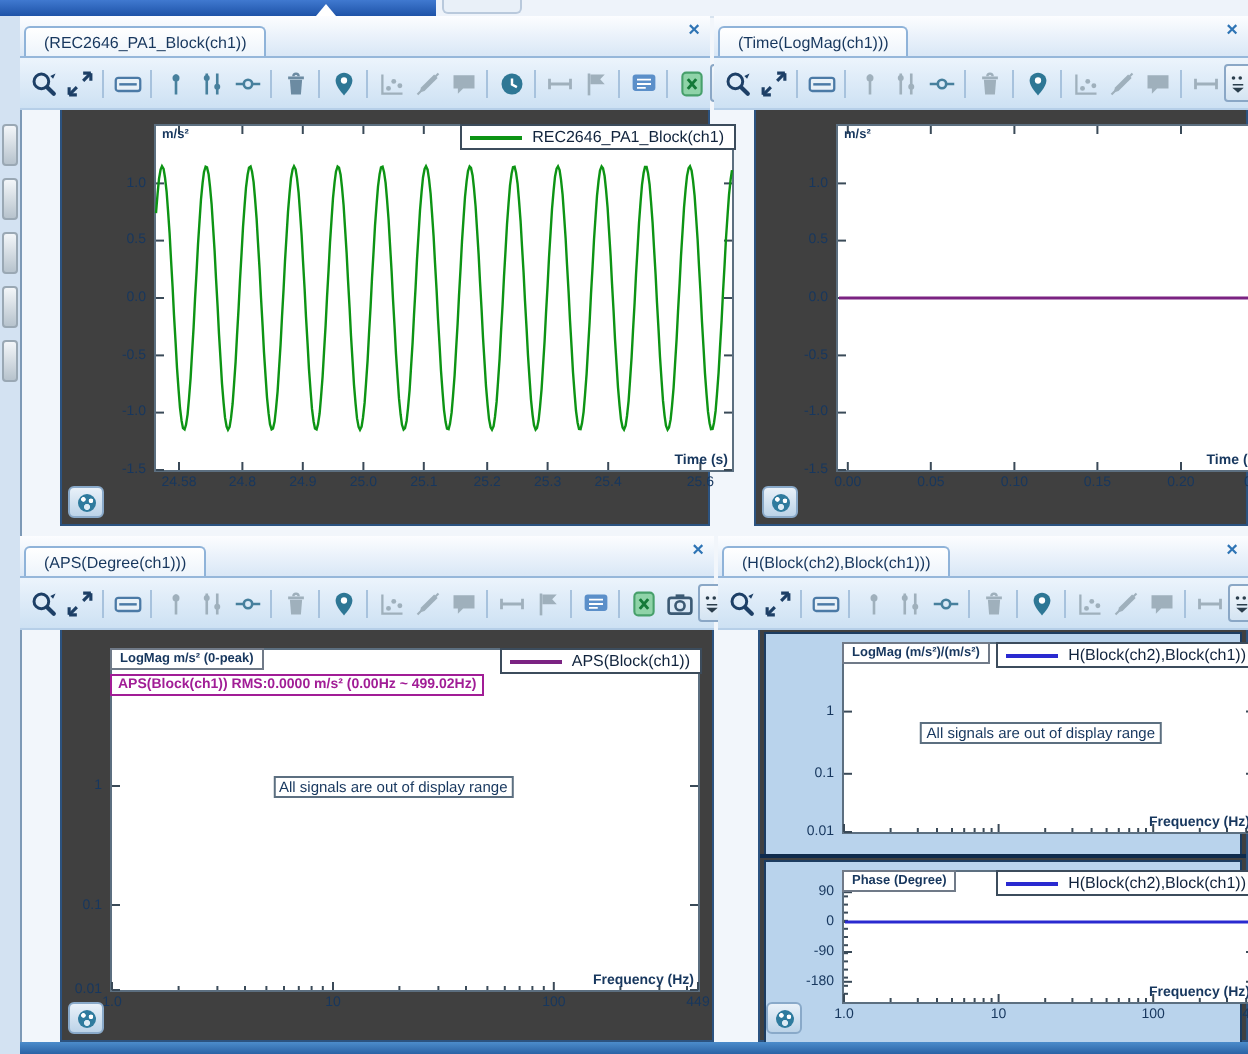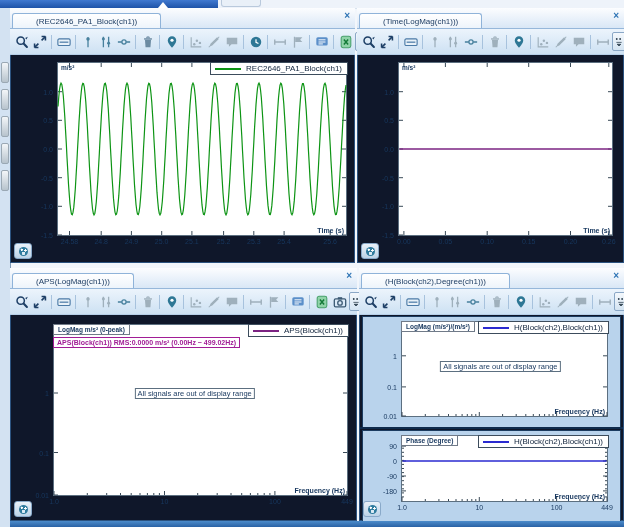--- a/index.html
+++ b/index.html
@@ -10,29 +10,29 @@
   .ts-dark{position:absolute;left:0;top:0;width:218px;height:8px;background:linear-gradient(#4079d0,#1e53a8);}
   .ts-tri{position:absolute;left:158px;top:2px;width:0;height:0;border-left:5px solid transparent;border-right:5px solid transparent;border-bottom:6px solid #fff;}
   .ts-ghost{position:absolute;left:221px;top:0;width:38px;height:6px;border:1px solid #b9c9dc;border-top:none;border-radius:0 0 3px 3px;background:#e9f0f8;}
   
   .leftstrip{position:absolute;left:0;top:8px;width:10px;height:519px;background:#d3e2f2;border-right:1px solid #7d99b6;}
   .stub{position:absolute;left:1px;width:8px;height:21px;border-radius:2px;background:linear-gradient(#f3f6f9,#b7c3cd);border:1px solid #9aa8b4;box-sizing:border-box;}
   .bottomstrip{position:absolute;left:10px;top:521px;width:614px;height:6px;background:linear-gradient(#4c8ccb,#2a62a5);}
   
   .panel{position:absolute;display:flex;flex-direction:column;}
   .tabbar{height:20px;flex:none;background:linear-gradient(#fcfdff,#d9e7f6);border-bottom:1px solid #96b7da;position:relative;}
-  .tab{position:absolute;left:2px;bottom:0;padding:3px 23px 2px;background:linear-gradient(#ffffff,#edf4fb);
+  .tab{position:absolute;left:2px;bottom:0;padding:3px 9px 2px;background:linear-gradient(#ffffff,#edf4fb);
        border:1px solid #8fb3d9;border-bottom:none;border-radius:3px 3px 0 0;font-size:8px;color:#17375e;white-space:nowrap;}
   .close{position:absolute;right:5px;top:3px;font-size:10px;line-height:10px;color:#2e74b5;font-weight:bold;}
   .toolbar{height:25px;flex:none;background:linear-gradient(#ecf4fc,#cde1f3);border-bottom:1px solid #b6cfe8;
            display:flex;align-items:center;padding:0 3px;gap:1px;}
   .tbtn{width:17px;height:17px;flex:none;display:flex;align-items:center;justify-content:center;border-radius:2px;}
   .tsep{width:1px;height:14px;background:#a7c2dd;margin:0 2px;flex:none;}
   .ovf{margin-left:auto;width:14px;height:19px;border:1px solid #8aa7c6;background:linear-gradient(#f4f8fc,#d4e4f2);box-sizing:border-box;}
-  .region{flex:1;position:relative;background:#0f172a;border:1px solid #2c5380;border-top:none;}
+  .region{flex:1;position:relative;background:#404040;border:1px solid #2c5380;border-top:none;margin-left:20px;}
   .subframe{position:absolute;left:2px;right:2px;background:#b9d3ec;border:1px solid #1c3c60;}
   .divider{position:absolute;left:0;right:0;top:112px;height:2px;background:#0f2b4c;}
   
   .chart{position:absolute;background:#fff;border:1px solid #5c6f80;}
   .xt{position:absolute;top:calc(100% + 3px);transform:translateX(-50%);font-size:7px;color:#17375e;white-space:nowrap;}
   .yt{position:absolute;left:-5px;transform:translate(-100%,-50%);font-size:7px;color:#17375e;white-space:nowrap;}
   .legend{position:absolute;top:-1px;right:-2px;background:#fff;border:1px solid #3c4c5c;padding:1px 5px 1px 4px;
           font-size:8px;color:#10233c;display:flex;align-items:center;gap:5px;white-space:nowrap;}
   .lsw{display:inline-block;width:26px;height:2px;}
   .unitplain{position:absolute;left:3px;top:1px;font-size:6.5px;font-weight:bold;color:#17375e;white-space:nowrap;}
@@ -394,21 +394,21 @@
           <div class="yt" style="top: 172px;">-1.5</div>
         </div>
       <div class="palette">
           <span class="pal"></span>
         </div>
     </div>
   </section>
 
   <section class="panel" style="left:10px;top:268px;width:347px;height:253px">
     <div class="tabbar">
-      <div class="tab"><span>(APS(LogMag(ch1)))</span></div>
+      <div class="tab"><span>(APS(Degree(ch1)))</span></div>
       <div class="close">×</div>
     </div>
     <div class="toolbar">
         <span class="tbtn">
           <svg viewBox="0 0 16 16" width="14" height="14">
             <circle cx="6.5" cy="6.5" r="4.2" fill="none" stroke="#1d3f66" stroke-width="1.7"></circle>
             <path d="M9.8 9.8 L13.6 13.6" stroke="#1d3f66" stroke-width="2.4" stroke-linecap="round"></path>
             <path d="M11.6 3.4 l3-1.4 -1.4 3 z" fill="#1d3f66"></path>
           </svg>
         </span>
@@ -515,21 +515,21 @@
         </span>
         <span class="tbtn ovf">
           <svg viewBox="0 0 16 16" width="14" height="14">
             <circle cx="5" cy="4" r="1.2" fill="#2b3e4c"></circle>
             <circle cx="9.5" cy="4" r="1.2" fill="#2b3e4c"></circle>
             <path d="M4.5 8.5 h7 M5.5 11 L8 13.2 L10.5 11 z" stroke="#2b3e4c" fill="#2b3e4c"></path>
           </svg>
         </span>
       </div>
     <div class="region">
-      <div class="chart" style="left:42px;top:9px;width:293px;height:170px">
+      <div class="chart" style="left:24px;top:9px;width:293px;height:170px">
           <svg width="293" height="170" style="position:absolute;left:0;top:0;overflow:visible">
             <line x1="0.0" y1="170" x2="0.0" y2="166" stroke="#3a4a58"></line>
             <line x1="110.5" y1="170" x2="110.5" y2="166" stroke="#3a4a58"></line>
             <line x1="220.9" y1="170" x2="220.9" y2="166" stroke="#3a4a58"></line>
             <line x1="293.0" y1="170" x2="293.0" y2="166" stroke="#3a4a58"></line>
             <line x1="33.3" y1="170" x2="33.3" y2="168" stroke="#3a4a58"></line>
             <line x1="52.7" y1="170" x2="52.7" y2="168" stroke="#3a4a58"></line>
             <line x1="66.5" y1="170" x2="66.5" y2="168" stroke="#3a4a58"></line>
             <line x1="77.2" y1="170" x2="77.2" y2="168" stroke="#3a4a58"></line>
             <line x1="86.0" y1="170" x2="86.0" y2="168" stroke="#3a4a58"></line>
@@ -571,21 +571,21 @@
           <div class="yt" style="top: 170px;">0.01</div>
         </div>
       <div class="palette">
           <span class="pal"></span>
         </div>
     </div>
   </section>
 
   <section class="panel" style="left:359px;top:268px;width:265px;height:253px">
     <div class="tabbar">
-      <div class="tab"><span>(H(Block(ch2),Degree(ch1)))</span></div>
+      <div class="tab"><span>(H(Block(ch2),Block(ch1)))</span></div>
       <div class="close">×</div>
     </div>
     <div class="toolbar">
         <span class="tbtn">
           <svg viewBox="0 0 16 16" width="14" height="14">
             <circle cx="6.5" cy="6.5" r="4.2" fill="none" stroke="#1d3f66" stroke-width="1.7"></circle>
             <path d="M9.8 9.8 L13.6 13.6" stroke="#1d3f66" stroke-width="2.4" stroke-linecap="round"></path>
             <path d="M11.6 3.4 l3-1.4 -1.4 3 z" fill="#1d3f66"></path>
           </svg>
         </span>

